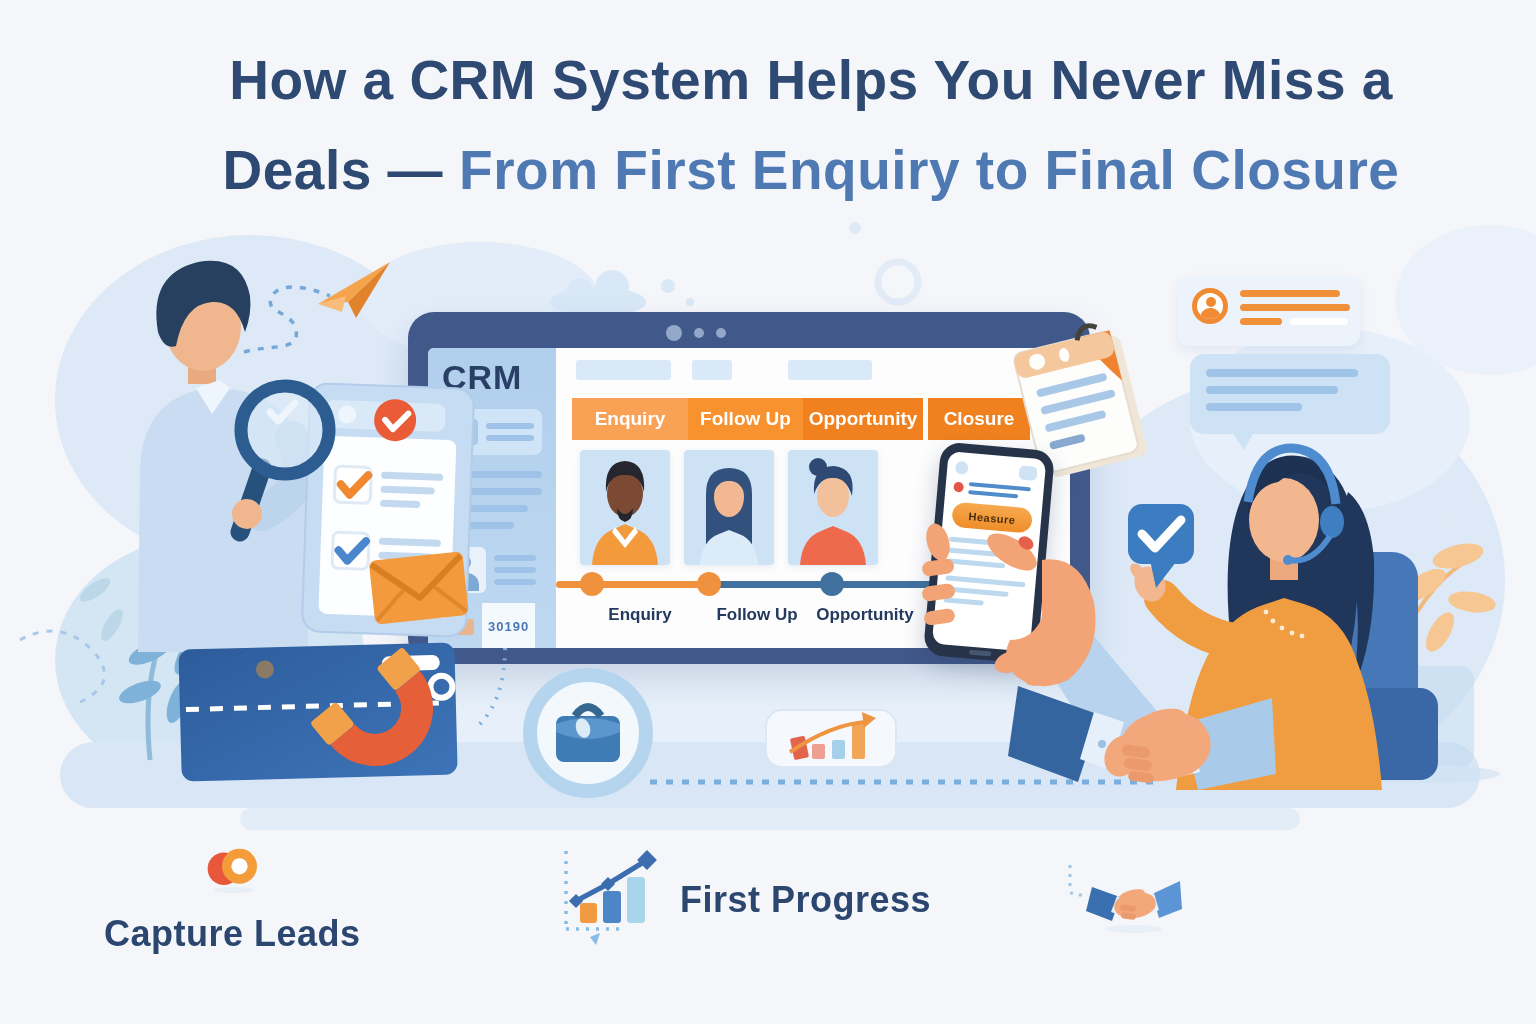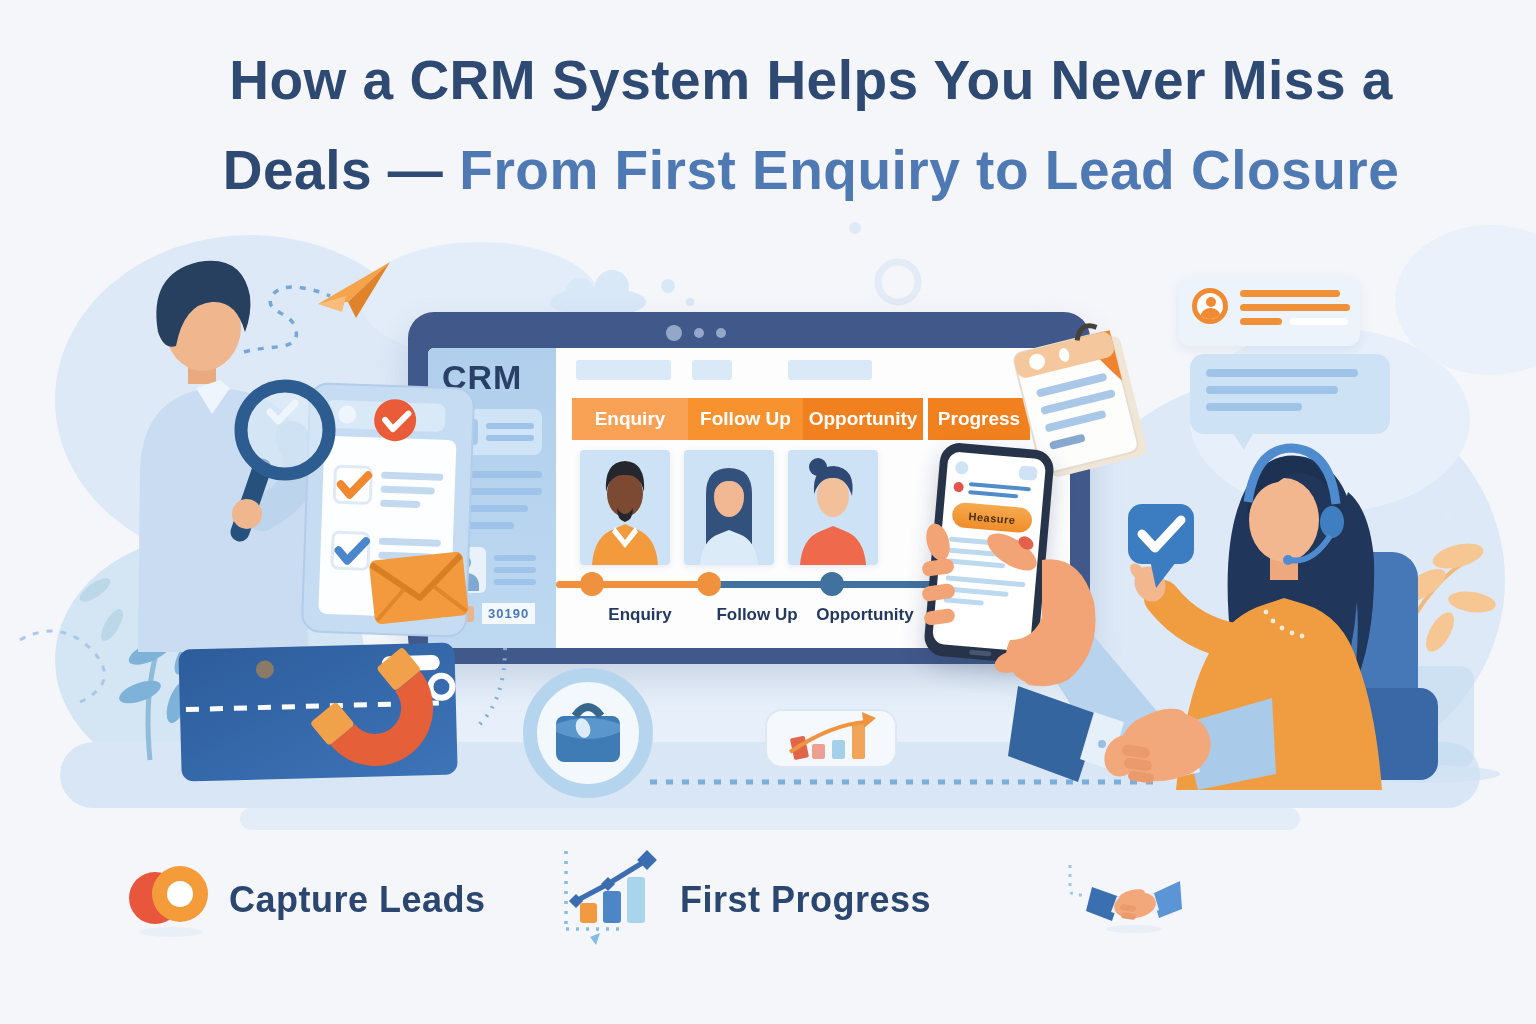--- a/index.html
+++ b/index.html
@@ -54,21 +54,21 @@
   .sb-lines i{display:block;height:7px;border-radius:4px;background:#9fc3e8;}
   .sb-lines .w1{width:100px;}.sb-lines .w2{width:100px;}.sb-lines .w3{width:86px;}.sb-lines .w4{width:72px;}
   .sb-profile{margin-top:18px;display:flex;gap:8px;align-items:center;}
   .sb-avatar{width:44px;height:46px;background:#e9f2fb;border-radius:6px;position:relative;overflow:hidden;flex:0 0 auto;}
   .sb-avatar .head{position:absolute;left:14px;top:8px;width:15px;height:15px;border-radius:50%;background:#7ea9d4;}
   .sb-avatar .bust{position:absolute;left:7px;top:26px;width:30px;height:18px;border-radius:12px 12px 0 0;background:#7ea9d4;}
   .sb-profile .col{display:flex;flex-direction:column;gap:6px;}
   .sb-profile .col i{display:block;width:42px;height:6px;border-radius:3px;background:#9fc3e8;}
   .sb-foot{margin-top:10px;display:flex;gap:8px;align-items:center;}
   .sb-btn{width:32px;height:16px;background:#e9b58c;border-radius:3px;}
-  .sb-badge{background:#f4f9fd;border-radius:0;padding:3px 6px;font-size:13px;font-weight:bold;color:#4a77b5;letter-spacing:1px;}
+  .sb-badge{background:#f4f9fd;border-radius:0;padding:16px 6px;font-size:13px;font-weight:bold;color:#4a77b5;letter-spacing:1px;}
   .m-main{flex:1;position:relative;background:#fdfdfe;}
   .nav-rect{position:absolute;top:12px;height:20px;border-radius:3px;background:#d9e9f8;}
   .nr1{left:20px;width:95px;}.nr2{left:136px;width:40px;}.nr3{left:232px;width:84px;}
   .tabbar{position:absolute;left:16px;top:50px;width:458px;height:42px;display:flex;overflow:hidden;}
   .tab{display:flex;align-items:center;justify-content:center;color:#ffffff;font-size:19px;font-weight:bold;height:100%;}
   .tab.t0{width:116px;background:#f9a255;}
   .tab.t1{width:115px;background:#f8922f;}
   .tab.t2{width:120px;background:#f1801f;}
   .tabgap{width:5px;background:#fdfdfe;}
   .tab.t3{width:102px;background:#f1801f;}
@@ -93,21 +93,21 @@
   .p-msg .m1{width:62px;}.p-msg .m2{width:50px;}
   .p-btn{margin:9px auto 0;width:80px;height:25px;background:linear-gradient(180deg,#f6a94e,#ef8d2a);border-radius:13px;
          display:flex;align-items:center;justify-content:center;font-size:11px;font-weight:bold;color:#4a2f08;letter-spacing:.5px;}
   .p-lines{margin-top:10px;display:flex;flex-direction:column;gap:6px;}
   .p-lines i{display:block;height:5px;border-radius:3px;background:#bcd9f0;}
   .pl1{width:70px;}.pl2{width:82px;}.pl3{width:58px;margin-bottom:6px;}
   .pl4{width:80px;}.pl5{width:64px;}.pl6{width:40px;}
 
   
   .feature{position:absolute;top:845px;height:110px;display:flex;align-items:center;gap:18px;}
-  .f1{left:125px;}.f2{left:552px;}.f3{left:1062px;}
+  .f1{left:104px;flex-direction:column;}.f2{left:552px;}.f3{left:1062px;}
   .f-label{font-size:36px;font-weight:bold;color:#2b4770;letter-spacing:.5px;}
 </style>
 </head>
 <body>
 
 <div id="canvas">
 
   <svg class="layer" viewBox="0 0 1536 1024">
 
     <ellipse cx="250" cy="400" rx="195" ry="165" fill="#dde9f7"></ellipse>
@@ -221,21 +221,21 @@
       </div>
       <div class="m-main">
         <div class="nav-rect nr1"></div>
         <div class="nav-rect nr2"></div>
         <div class="nav-rect nr3"></div>
         <div class="tabbar">
           <div class="tab t0">Enquiry</div>
           <div class="tab t1">Follow Up</div>
           <div class="tab t2">Opportunity</div>
           <div class="tabgap"></div>
-          <div class="tab t3">Progress</div>
+          <div class="tab t3">Closure</div>
         </div>
         <div class="cards">
           <div class="avatar-card ac1">
             <svg viewBox="0 0 90 115" width="90" height="115">
               <rect width="90" height="115" fill="#cde2f5"></rect>
               <path d="M12,115 Q14,86 34,79 L45,74 L56,79 Q76,86 78,115 Z" fill="#f29a3c"></path>
               <polygon points="35,77 45,90 55,77 58,82 45,98 32,82" fill="#ffffff"></polygon>
               <ellipse cx="45" cy="44" rx="18" ry="23" fill="#7c4a33"></ellipse>
               <path d="M26,42 Q24,12 45,11 Q66,12 64,42 Q60,24 45,25 Q30,24 26,42 Z" fill="#26262e"></path>
               <path d="M37,58 Q45,70 53,58 Q53,70 45,72 Q37,70 37,58 Z" fill="#26262e"></path>
@@ -513,17 +513,17 @@
       <ellipse cx="73" cy="42" rx="21" ry="13" fill="#f3a87c" transform="rotate(-8 73 42)"></ellipse>
       <ellipse cx="70" cy="32" rx="13" ry="5" fill="#f3a87c" transform="rotate(-14 70 32)"></ellipse>
       <rect x="58" y="42" width="16" height="6" rx="3" fill="#eb9a6e" transform="rotate(8 66 45)"></rect>
       <rect x="59" y="50" width="15" height="6" rx="3" fill="#eb9a6e" transform="rotate(8 66 53)"></rect>
     </svg>
   </div>
 
   <header class="title">
     <div class="t-line1">How a CRM System Helps You Never Miss a</div>
     <div class="t-line2">
-      <span class="t-dark">Deals —</span><span class="t-light">From First Enquiry to Lead Closure</span>
+      <span class="t-dark">Deals —</span><span class="t-light">From First Enquiry to Final Closure</span>
     </div>
   </header>
 
 </div>
 
 </body></html>

